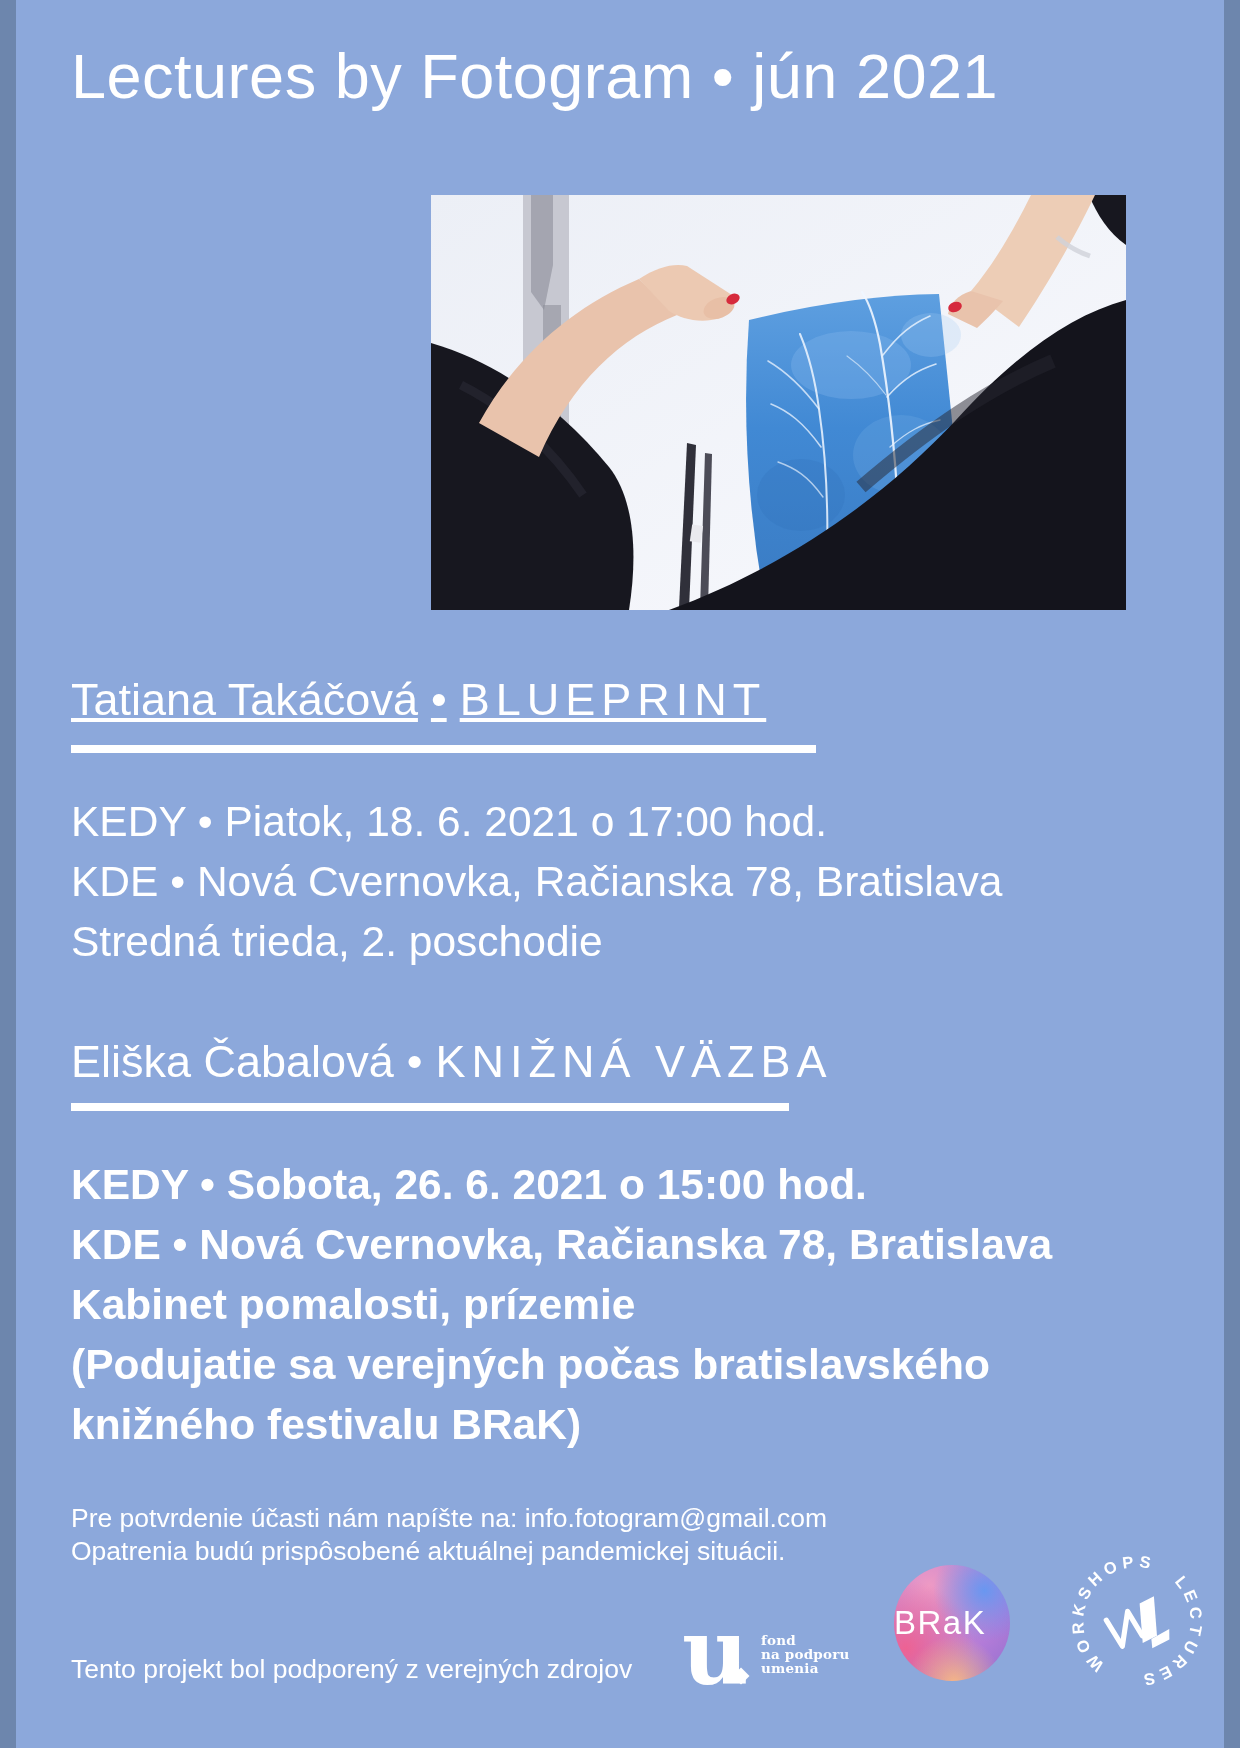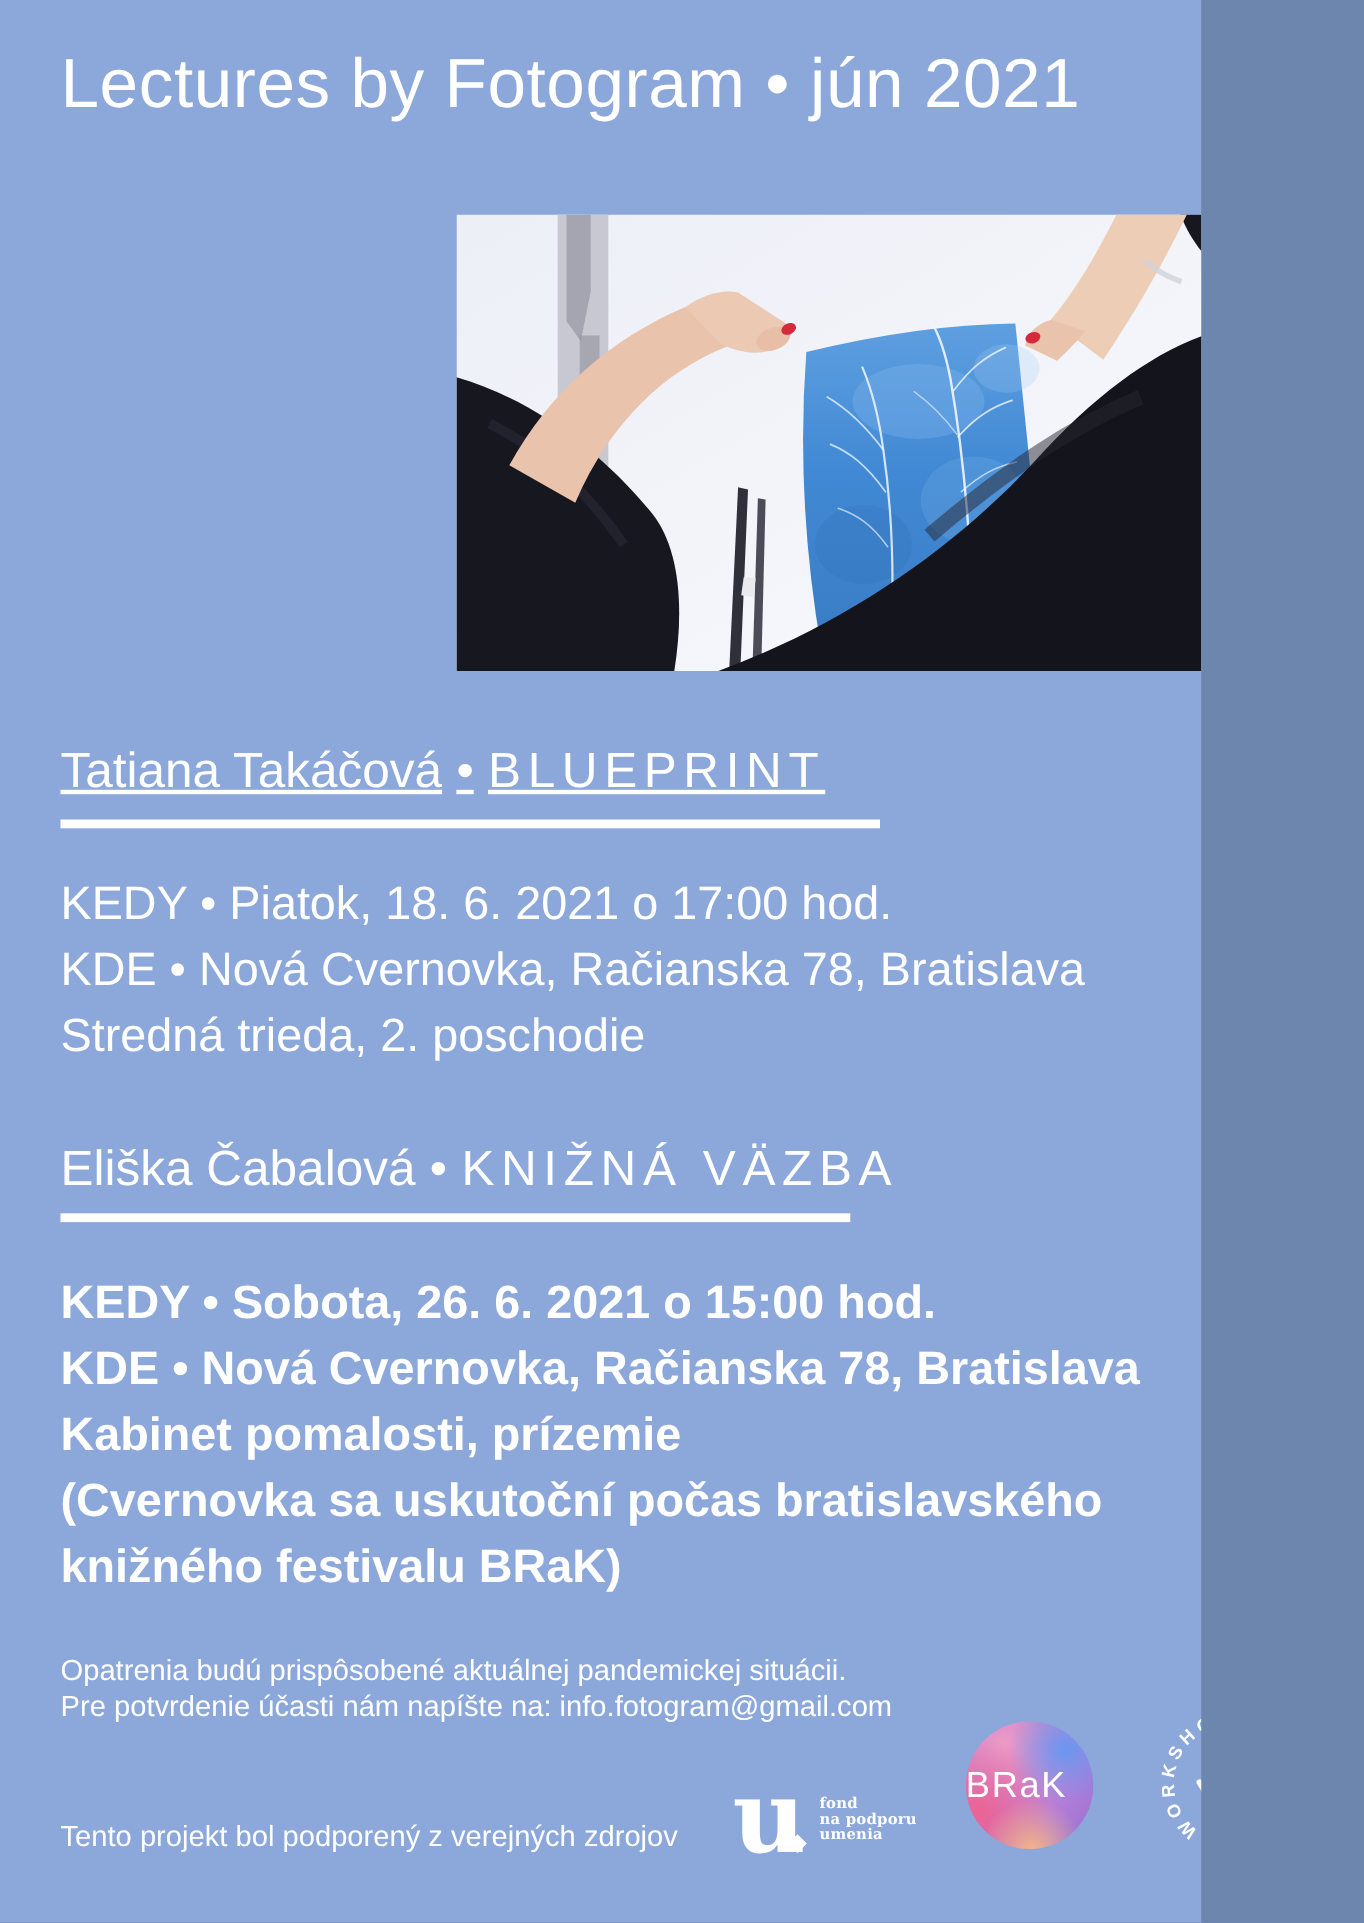--- a/index.html
+++ b/index.html
@@ -1,19 +1,20 @@
 <!DOCTYPE html>
 <html><head>
 <meta charset="utf-8">
 <style>
   html,body{margin:0;padding:0;background:#6d86ad;}
   .poster{
-    position:relative;width:1092px;height:1748px;overflow:hidden;
+    position:relative;width:1208px;height:1748px;overflow:hidden;
     background:#8CA8DB;color:#fff;
     font-family:"Liberation Sans",sans-serif;
+    margin-left:16px;
     -webkit-font-smoothing:antialiased;
   }
   .abs{position:absolute;}
   .title{left:55px;top:40px;font-size:63px;font-weight:400;letter-spacing:.5px;white-space:nowrap;}
   .photo{left:415px;top:195px;width:695px;height:415px;}
   .photo svg{display:block;width:100%;height:100%;}
   .heading{left:55px;font-size:45px;line-height:52px;white-space:nowrap;font-weight:400;}
   .heading .sep{margin:0 13px;}
   .heading .topic{letter-spacing:6px;}
   .h1{top:674px;text-decoration:underline;}
@@ -145,27 +146,27 @@
   </div>
 
   <div class="abs heading h2">
     <span>Eliška Čabalová</span><span class="sep">•</span><span class="topic">KNIŽNÁ VÄZBA</span>
   </div>
   <div class="abs rule rule2"></div>
   <div class="abs bodyblock b2">
     <div>KEDY • Sobota, 26. 6. 2021 o 15:00 hod.</div>
     <div>KDE • Nová Cvernovka, Račianska 78, Bratislava</div>
     <div>Kabinet pomalosti, prízemie</div>
-    <div>(Cvernovka sa uskutoční počas bratislavského</div>
+    <div>(Podujatie sa verejných počas bratislavského</div>
     <div>knižného festivalu BRaK)</div>
   </div>
 
   <div class="abs smallblock notes">
+    <div>Pre potvrdenie účasti nám napíšte na: info.fotogram@gmail.com</div>
     <div>Opatrenia budú prispôsobené aktuálnej pandemickej situácii.</div>
-    <div>Pre potvrdenie účasti nám napíšte na: info.fotogram@gmail.com</div>
   </div>
 
   <div class="abs smallblock credit">
     <div>Tento projekt bol podporený z verejných zdrojov</div>
   </div>
 
   <div class="abs fpu-u">u</div>
   <div class="abs fpu-diamond"></div>
   <div class="abs fpu-text">
     <div>fond</div>

